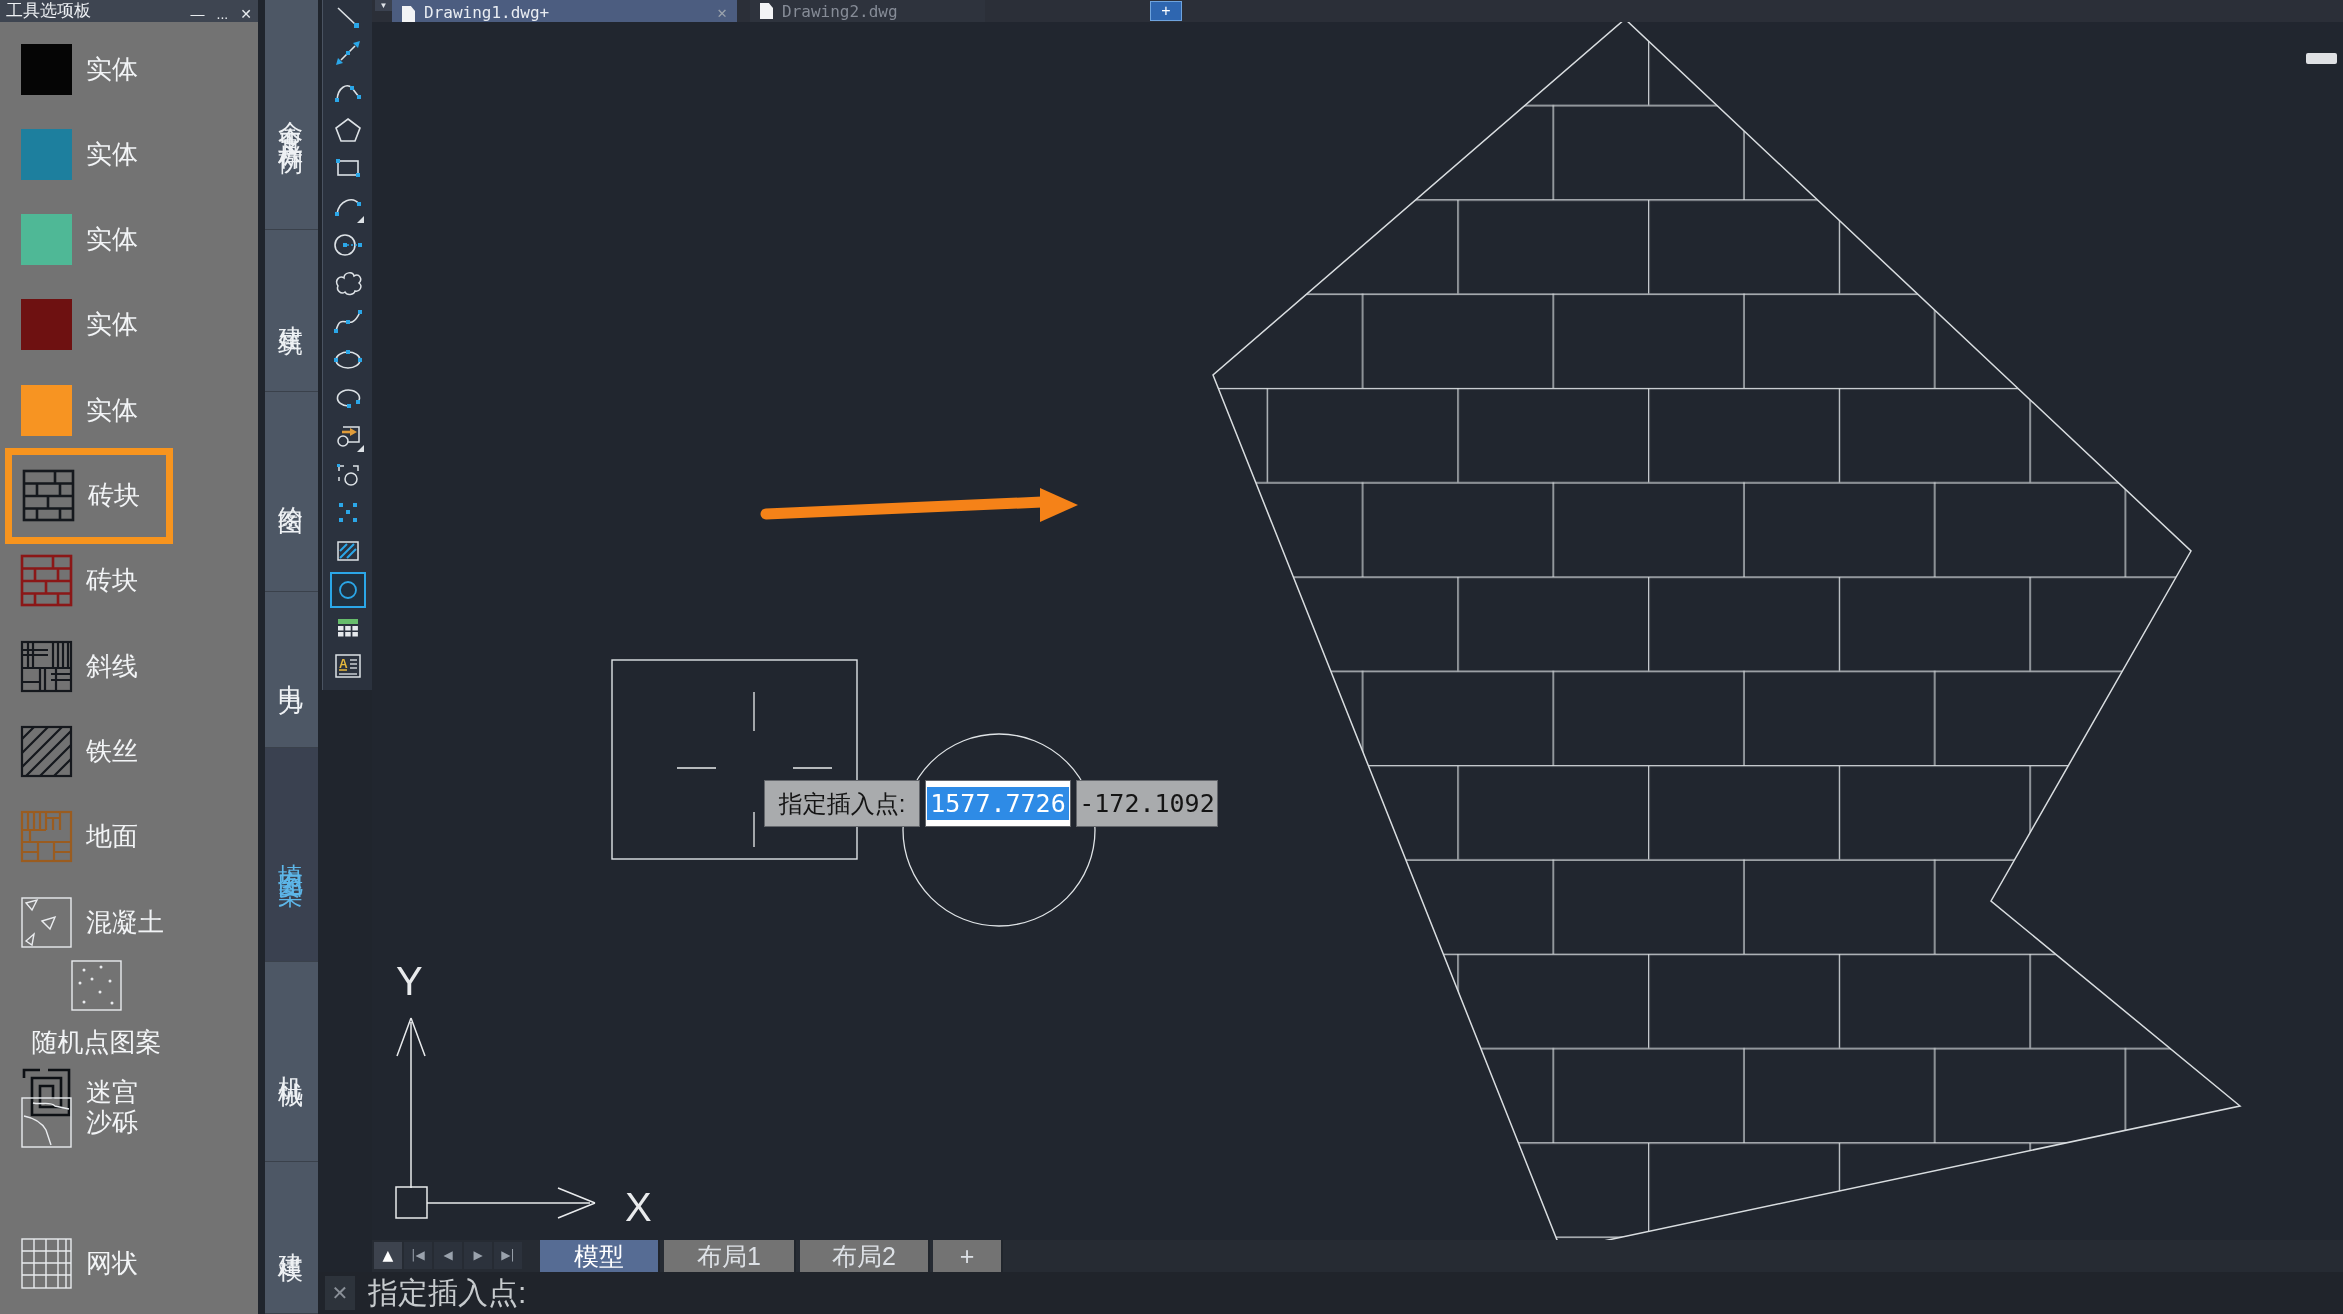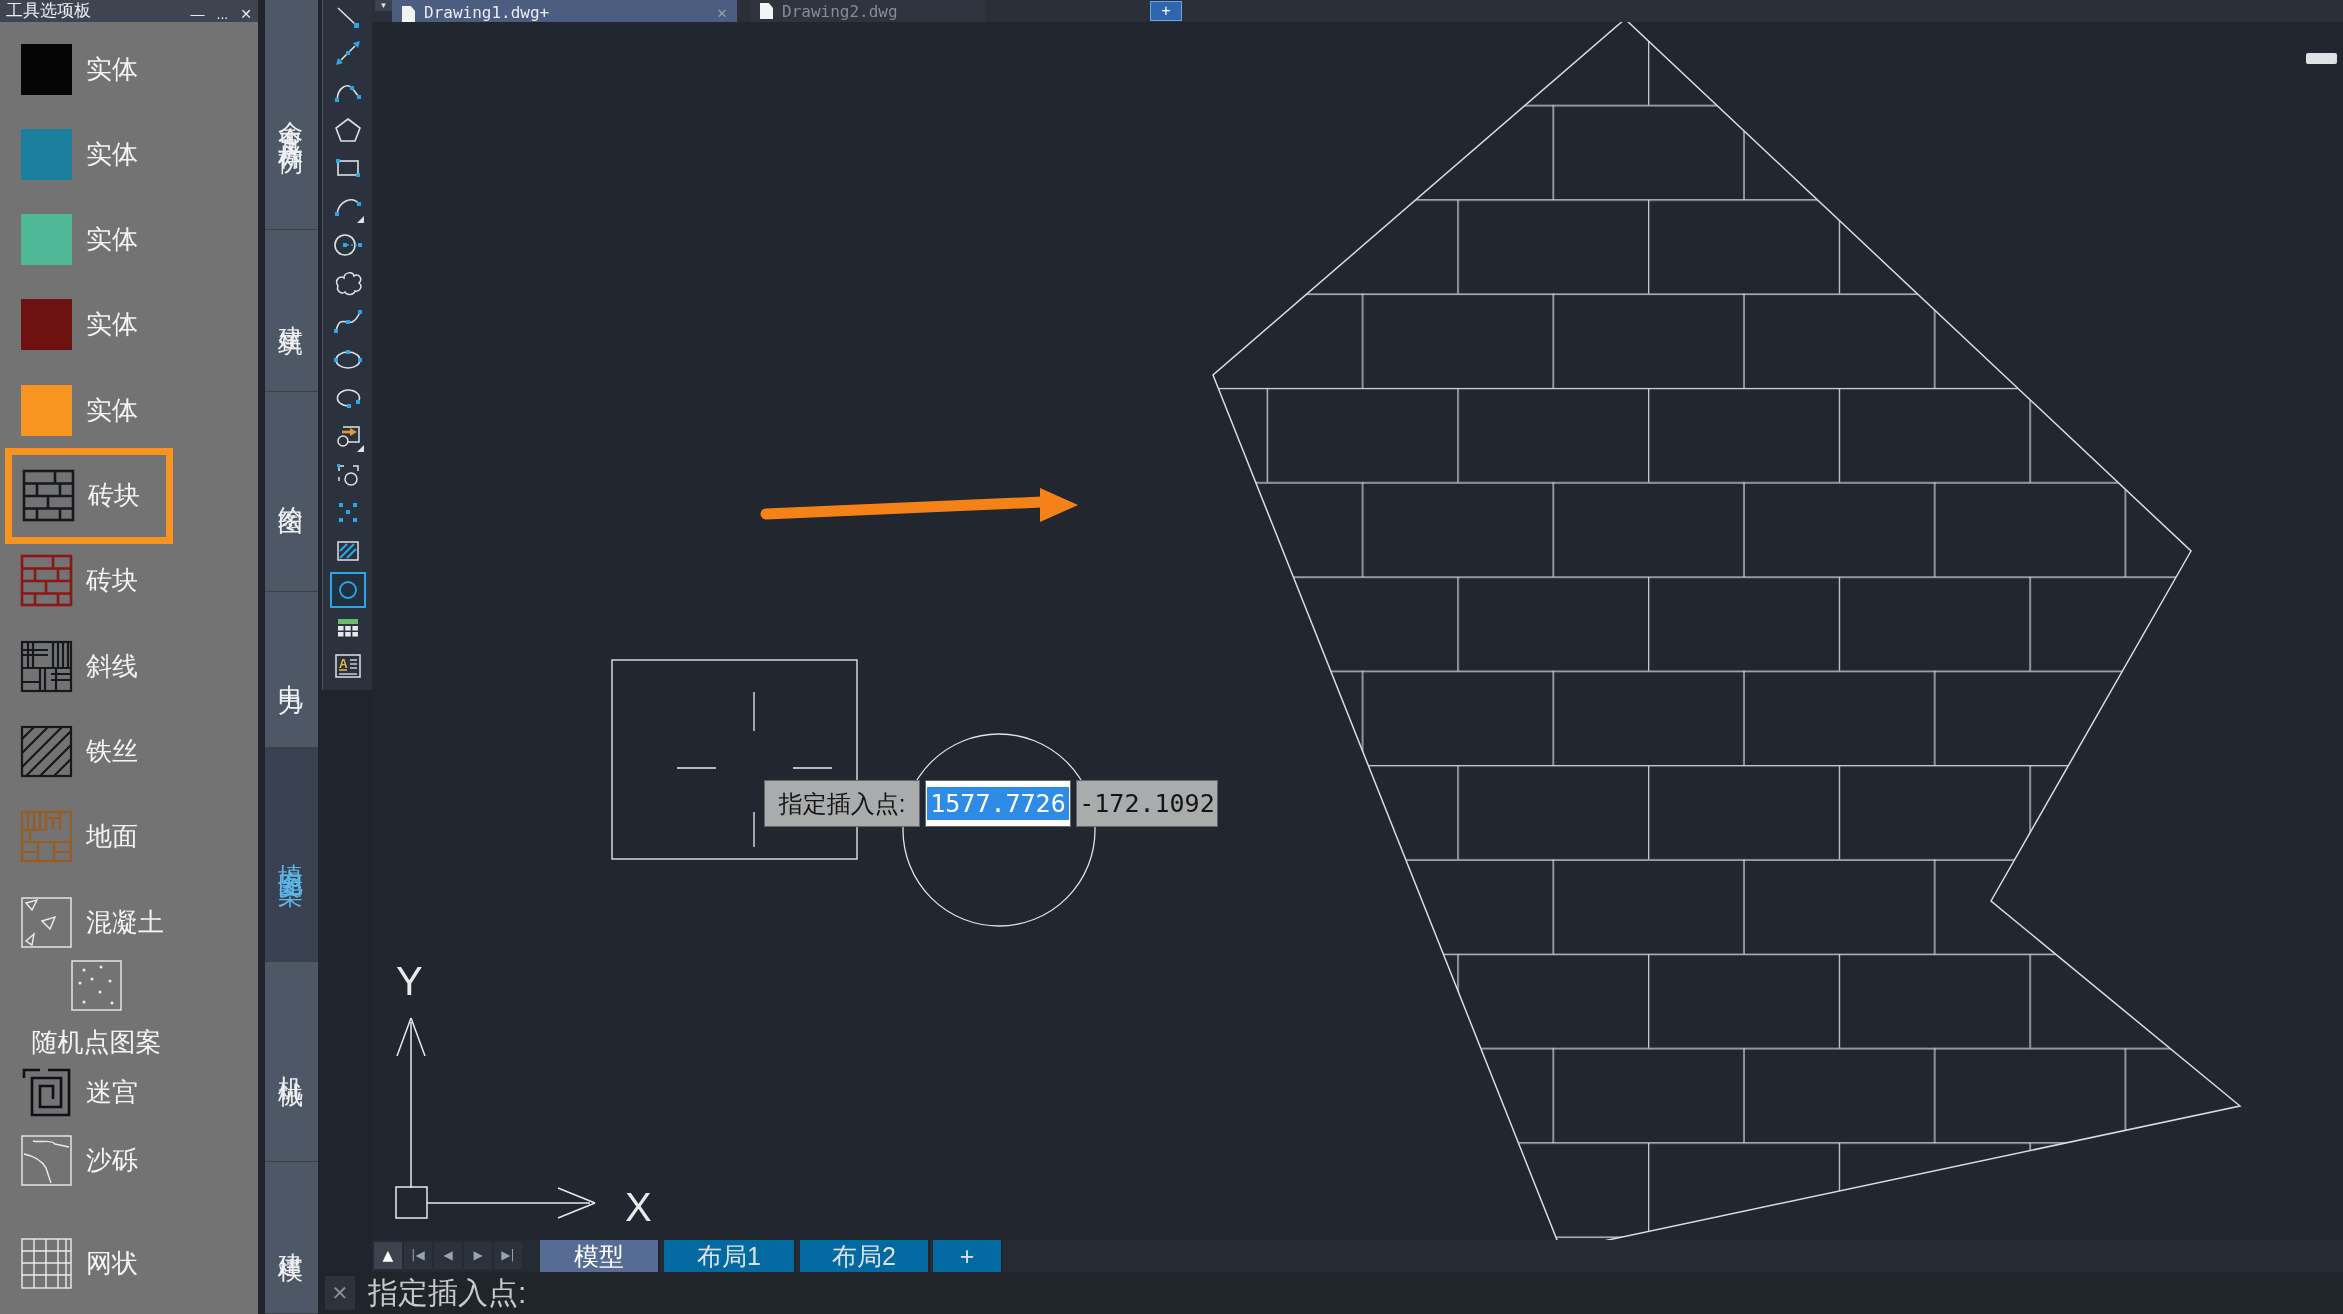--- a/index.html
+++ b/index.html
@@ -62,21 +62,21 @@
   #dyn-x{left:925px;width:146px;background:#ffffff;border:1px solid #63666b;color:#111}
   #dyn-x span{background:#2e8be6;color:#fff;padding:2px 3px}
   #dyn-y{left:1076px;width:142px;background:#a9abad;color:#141414;border:1px solid #63666b}
 
   
   #model-bar{position:absolute;left:372px;top:1240px;width:1971px;height:32px;background:#262b33}
   .nav-btn{position:absolute;top:2px;width:28px;height:27px;background:#2c323c;color:#9aa2ac;
            text-align:center;line-height:27px;font-size:12px;font-family:"DejaVu Sans",sans-serif}
   .nav-btn.first{background:#3d434e;color:#ffffff;font-size:14px}
   .mtab{position:absolute;top:0;height:32px;line-height:32px;text-align:center;font-size:25px;
-        background:#0369a1;color:#dde1e6;border-right:2px solid #20252c;box-sizing:border-box}
+        background:#737373;color:#dde1e6;border-right:2px solid #20252c;box-sizing:border-box}
   .mtab.active{background:#566c94;color:#ffffff}
 
   
   #cmd-bar{position:absolute;left:318px;top:1272px;width:2025px;height:42px;background:#20242b;
            display:flex;align-items:center;gap:13px}
   #cmd-close{margin-left:7px;width:30px;height:34px;background:#2d333b;color:#8a9098;font-size:20px;
              display:flex;align-items:center;justify-content:center;flex:0 0 30px}
   #cmd-text{font-size:30px;color:#c6cacd;white-space:nowrap}
 </style>
 </head>
@@ -218,21 +218,21 @@
         <span class="pal-label">随机点图案</span>
       </div>
       <div class="pal-item" style="top: 1044.6px;">
         <span class="swatch">
           <svg viewBox="0 0 53 53">
             <path d="M4 12V4H20M28 4H49V49H12V12H41V41H20V20H33V33" stroke="#0d1014" stroke-width="2.6" fill="none"></path>
           </svg>
         </span>
         <span class="pal-label">迷宫</span>
       </div>
-      <div class="pal-item" style="top: 1112px;">
+      <div class="pal-item" style="top: 1074px;">
         <span class="swatch">
           <svg viewBox="0 0 53 53">
             <g stroke="#e9ebee" stroke-width="1.4" fill="none">
               <rect x="2" y="2" width="49" height="49"></rect>
               <path d="M13 7C22 9 30 5 35 10L49 13M4 20C14 22 22 27 26 34L31 49"></path>
             </g>
           </svg>
         </span>
         <span class="pal-label">沙砾</span>
       </div>

